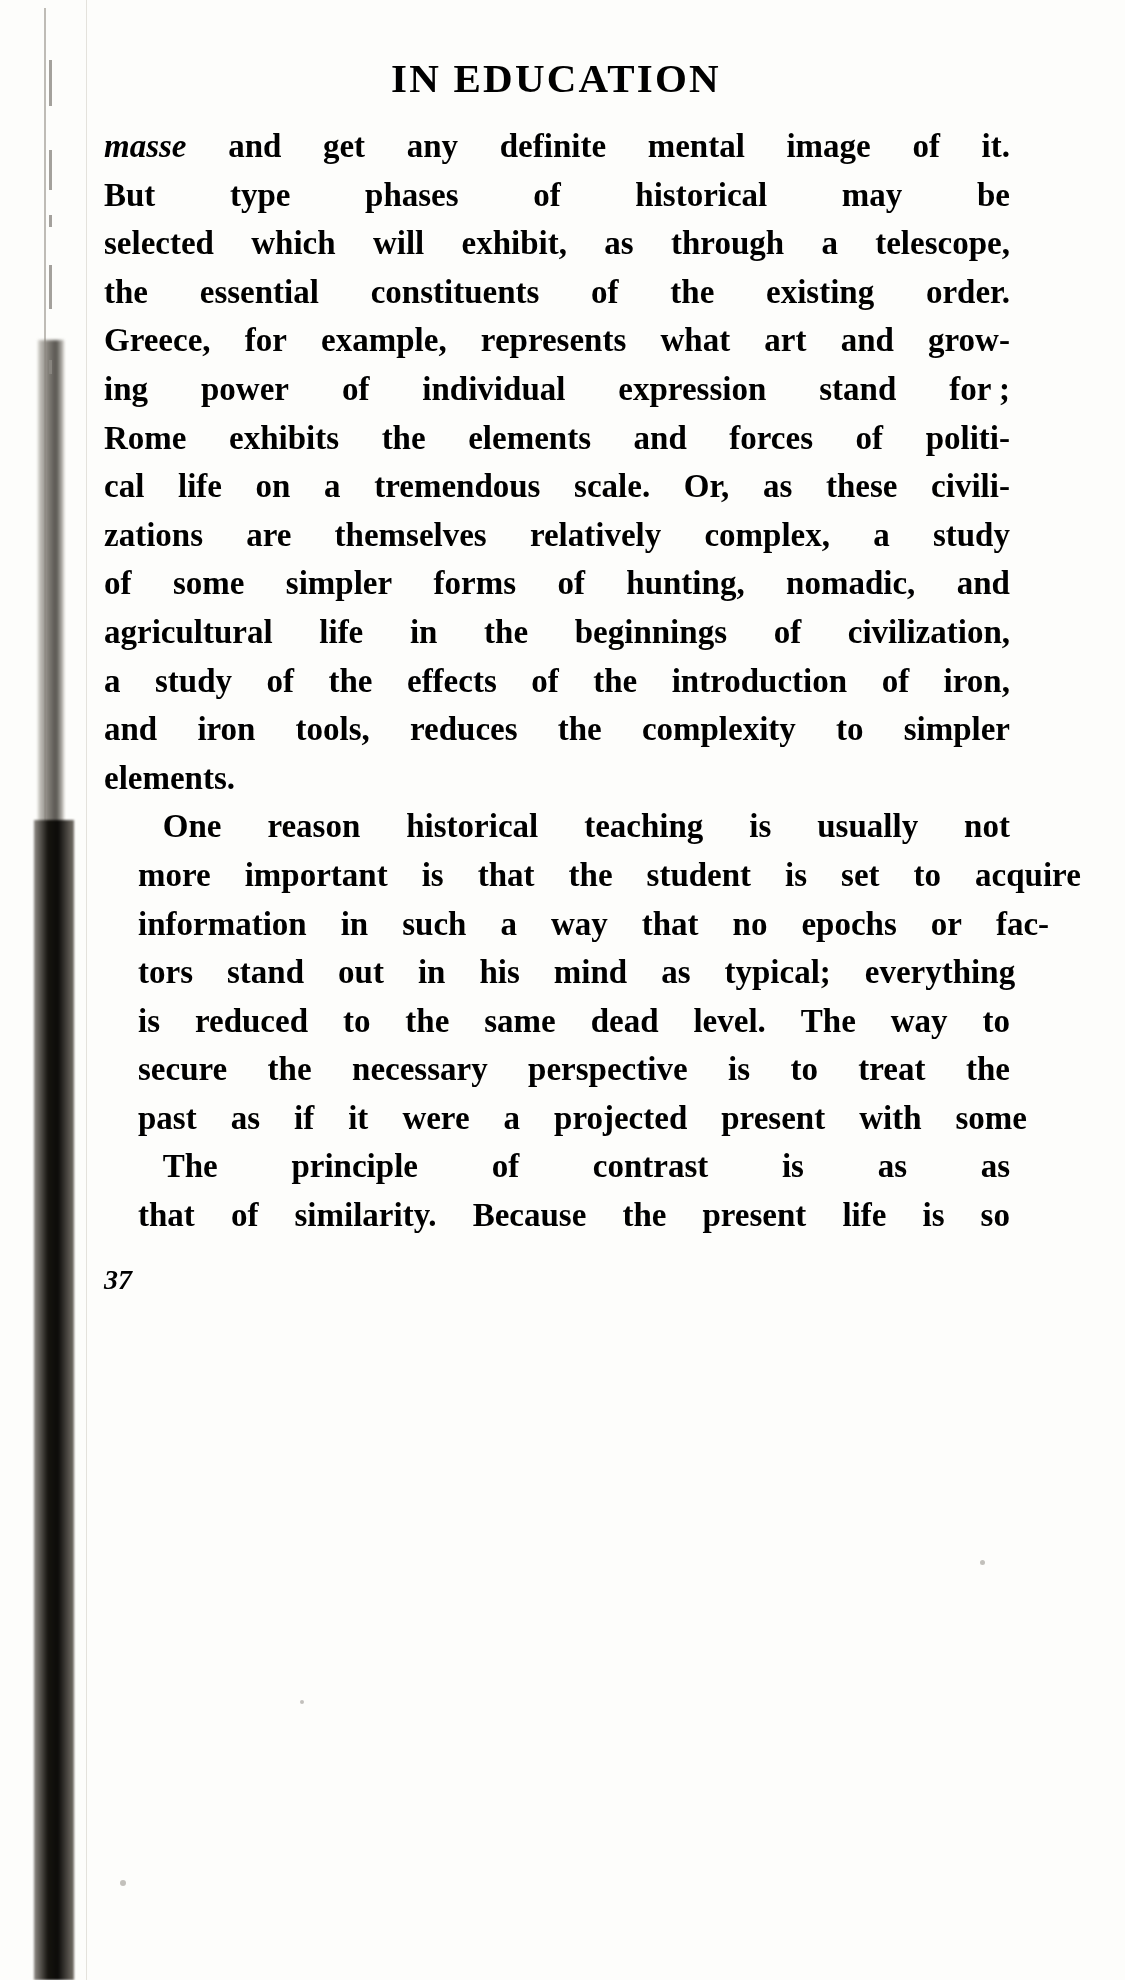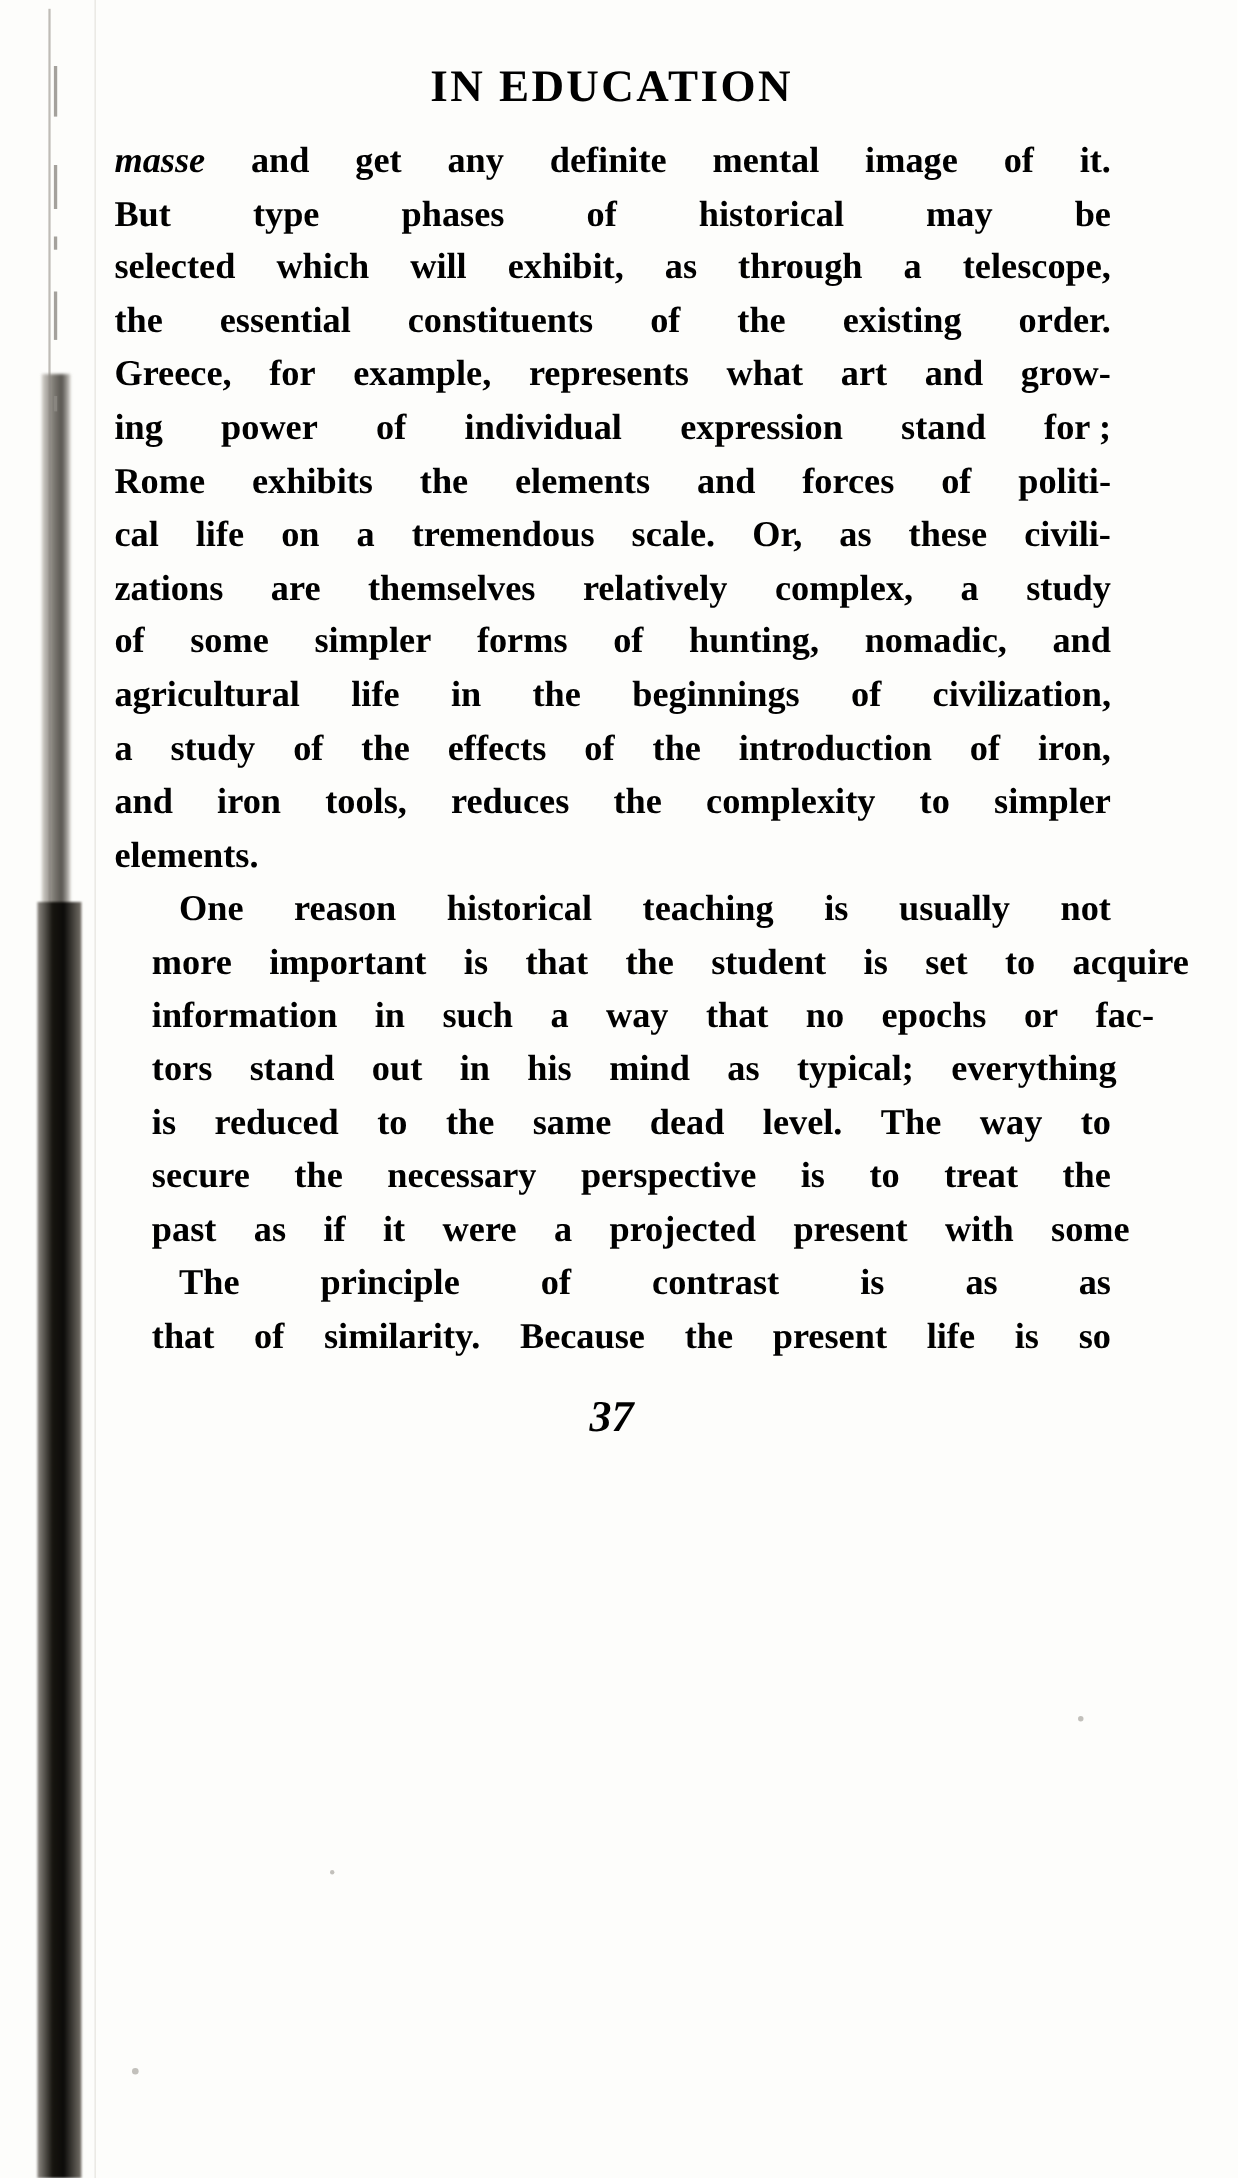--- a/index.html
+++ b/index.html
@@ -119,22 +119,22 @@
   .line.last {
     display: block;
   }
 
   .ital {
     font-style: italic;
     font-weight: bold;
   }
 
   .folio {
-    text-align: center;
-    font-size: 40px;
+    text-align: left;
+    font-size: 28px;
     font-weight: bold;
     font-style: italic;
     margin-top: 24px;
     padding-right: 36px;
   }
 
   .speck {
     position: absolute;
     background: #aeaba5;
     border-radius: 50%;

